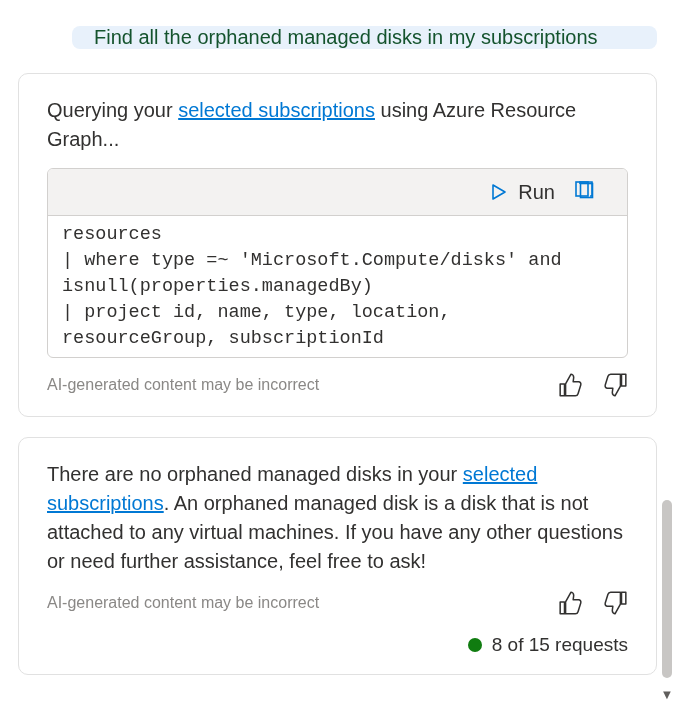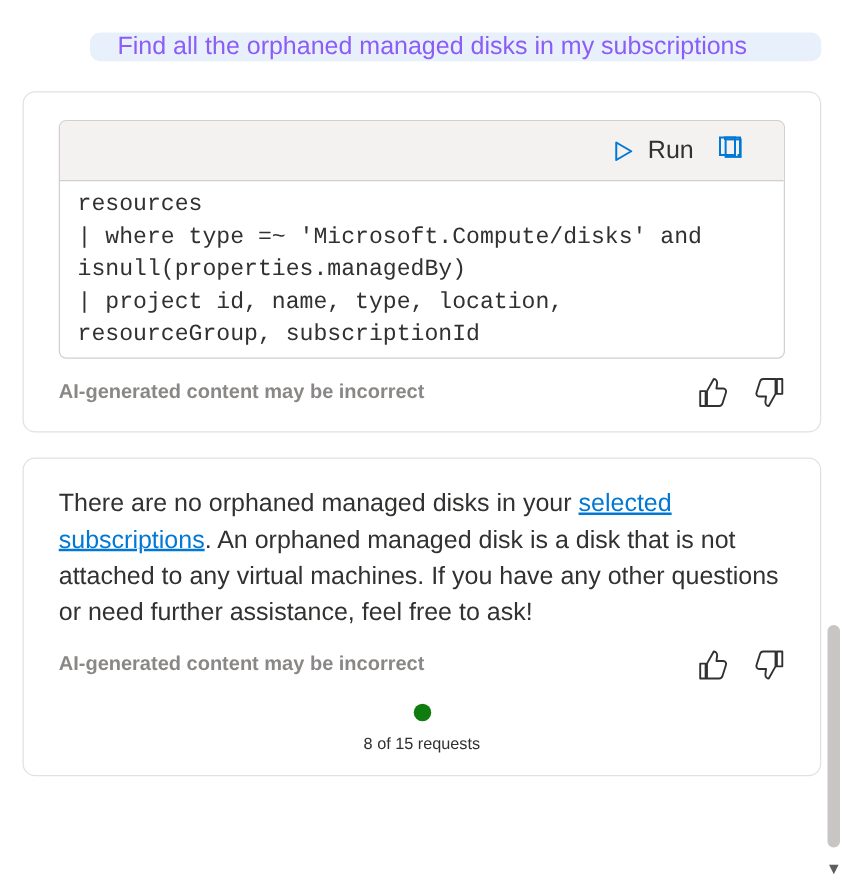--- a/index.html
+++ b/index.html
@@ -14,21 +14,21 @@
   }
   .chat-area {
     padding: 10px 18px 10px 18px;
   }
   .user-bubble {
     background: #e8f1fb;
     border-radius: 8px;
     padding: 0 22px;
     margin: 16px 0 24px 54px;
     font-size: 20px;
-    color: #8b5cf6;
+    color: #14532d;
   }
   .assistant-card {
     border: 1px solid #e1e1e1;
     border-radius: 10px;
     padding: 22px 28px 18px 28px;
     margin-bottom: 20px;
     background: #fff;
   }
   .msg-text {
     font-size: 20px;
@@ -72,40 +72,38 @@
     line-height: 1.4;
     padding: 6px 14px;
     white-space: pre-wrap;
     word-wrap: break-word;
     color: #323130;
   }
   .card-footer {
     display: flex;
     justify-content: space-between;
     align-items: center;
-    font-weight: bold;
   }
   .disclaimer {
     font-size: 16px;
     color: #8a8886;
   }
   .feedback-icons {
     display: flex;
     gap: 18px;
   }
   .feedback-icons svg { cursor:pointer; display:block; }
   .request-count {
     display: flex;
     justify-content: flex-end;
     align-items: center;
     gap: 10px;
-    font-size: 13px;
+    font-size: 19px;
     color: #323130;
     padding-top: 18px;
-    flex-direction: column;
   }
   .dot {
     width: 14px; height: 14px;
     border-radius: 50%;
     background: #107c10;
     flex-shrink: 0;
   }
   .scrollbar-track {
     position: absolute;
     right: 3px;
@@ -128,20 +126,23 @@
 </head>
 <body>
 
 <div class="chat-area">
 
   <div class="user-bubble">
     <span>Find all the orphaned managed disks in my subscriptions</span>
   </div>
 
   <div class="assistant-card">
+    <div class="msg-text">
+      <span>Querying your </span><a class="link">selected subscriptions</a><span> using Azure Resource Graph...</span>
+    </div>
 
     <div class="code-block">
       <div class="code-toolbar">
         <span class="run-btn">
           <span>
             <svg width="20" height="20" viewBox="0 0 20 20" fill="none">
               <path d="M5 3 L17 10 L5 17 Z" stroke="#0078d4" stroke-width="1.6" fill="none" stroke-linejoin="round"></path>
             </svg>
           </span>
           <span>Run</span>

